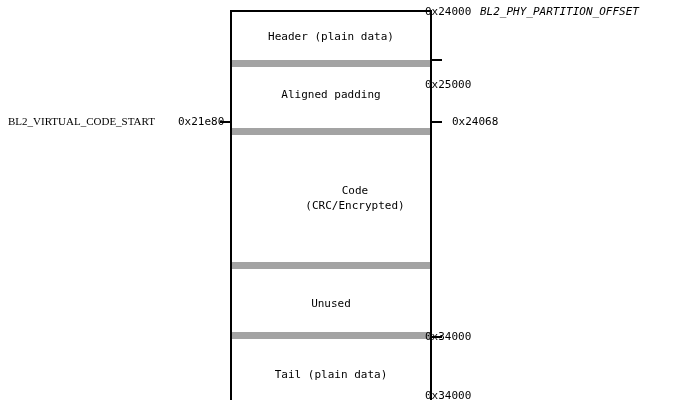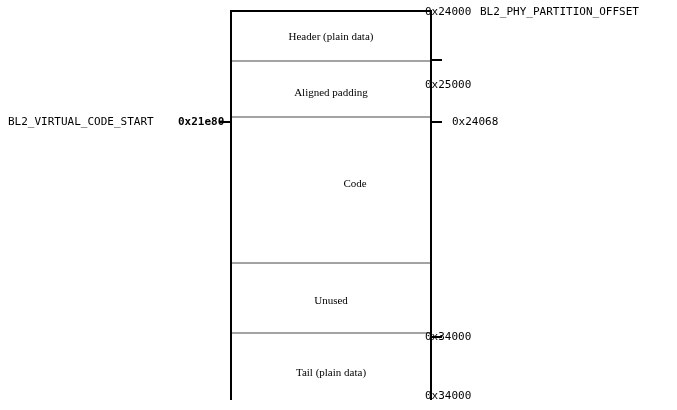--- a/index.html
+++ b/index.html
@@ -29,38 +29,37 @@
   
   .memory-column {
     position: absolute;
     left: 230px;
     top: 10px;
     width: 202px;      
     height: 390px;     
     box-sizing: border-box;
     border: 2px solid #000000;
     background: #ffffff;
-    font-family: Liberation Serif, serif;
   }
 
   .mem-section {
     position: absolute;
     left: 0;
     width: 100%;
     box-sizing: border-box;
     display: flex;
     flex-direction: column;
     align-items: center;
     justify-content: center;
     text-align: center;
     background: #ffffff;
   }
   
   .mem-section.divider-top {
-    border-top: 2px solid #a3a3a3;
+    border-top: 7px solid #a3a3a3;
   }
 
   .mem-label {
     font-size: 11px;
     line-height: 15px;
     letter-spacing: 0px;
     white-space: pre;
   }
 
   
@@ -74,41 +73,42 @@
 
   
   .annotation {
     position: absolute;
     font-size: 11px;
     line-height: 13px;
     white-space: pre;
     color: #000000;
   }
   .addr-right { left: 425px; text-align: right; }
-  .const-right { left: 480px; }
-  .label-left-name { left: 8px; }
+  .const-right { left: 480px; font-style: italic; }
+  .label-left-name { left: 8px; font-family: Liberation Serif, serif; }
   .label-left-addr { left: 178px; }
 </style>
 </head>
 <body>
 
 <div id="diagram">
 
   <div class="memory-column">
 
     <div class="mem-section" style="top:0px; height:48px;">
       <div class="mem-label">Header (plain data)</div>
     </div>
 
     <div class="mem-section divider-top" style="top:48px; height:62px;">
       <div class="mem-label">Aligned padding</div>
     </div>
 
-    <div class="mem-section divider-top" style="top:104px; height:132px;padding-left:48px;">
+    <div class="mem-section divider-top" style="top:116px; height:132px;padding-left:48px;">
       <div class="mem-label">Code</div>
+      <div class="mem-label">(CRC/Encrypted)</div>
     </div>
 
     <div class="mem-section divider-top" style="top:250px; height:75px;">
       <div class="mem-label">Unused</div>
     </div>
 
     <div class="mem-section divider-top" style="top:320px; height:78px;">
       <div class="mem-label">Tail (plain data)</div>
     </div>
 
@@ -124,15 +124,15 @@
 
   <div class="annotation addr-right" style="top:53px;margin-top:25px;">0x25000</div>
 
   <div class="annotation addr-right" style="top:115px;margin-left:27px;">0x24068</div>
 
   <div class="annotation addr-right" style="top:330px;">0x34000</div>
 
   <div class="annotation addr-right" style="top:389px;">0x34000</div>
 
   <div class="annotation label-left-name" style="top:115px;">BL2_VIRTUAL_CODE_START</div>
-  <div class="annotation label-left-addr" style="top:115px;font-weight:bold;">0x21e80</div>
+  <div class="annotation label-left-addr" style="top:115px;">0x21e80</div>
 
 </div>
 
 </body></html>

